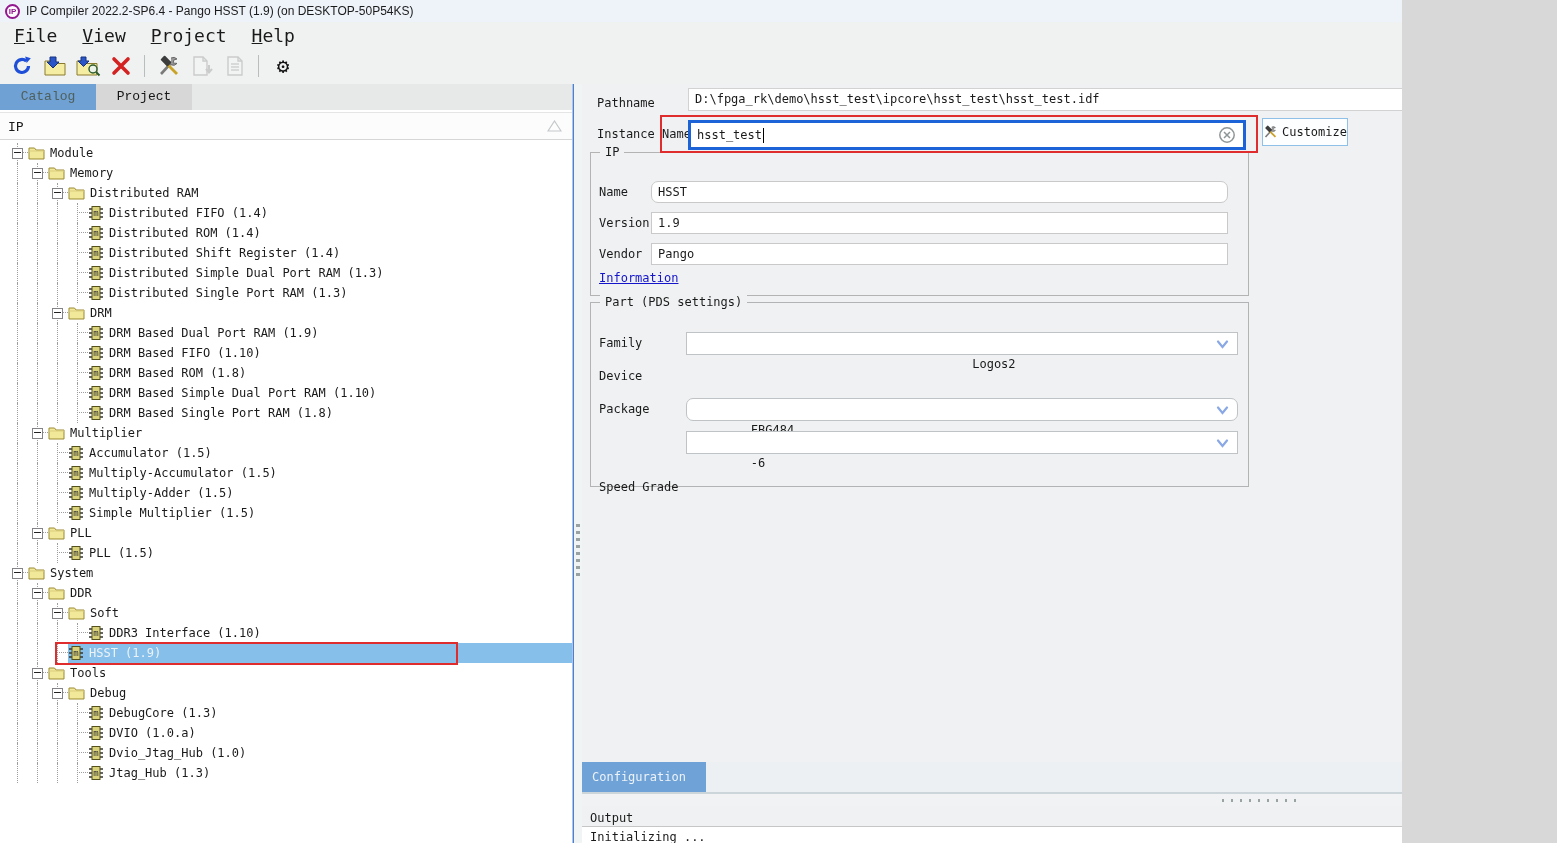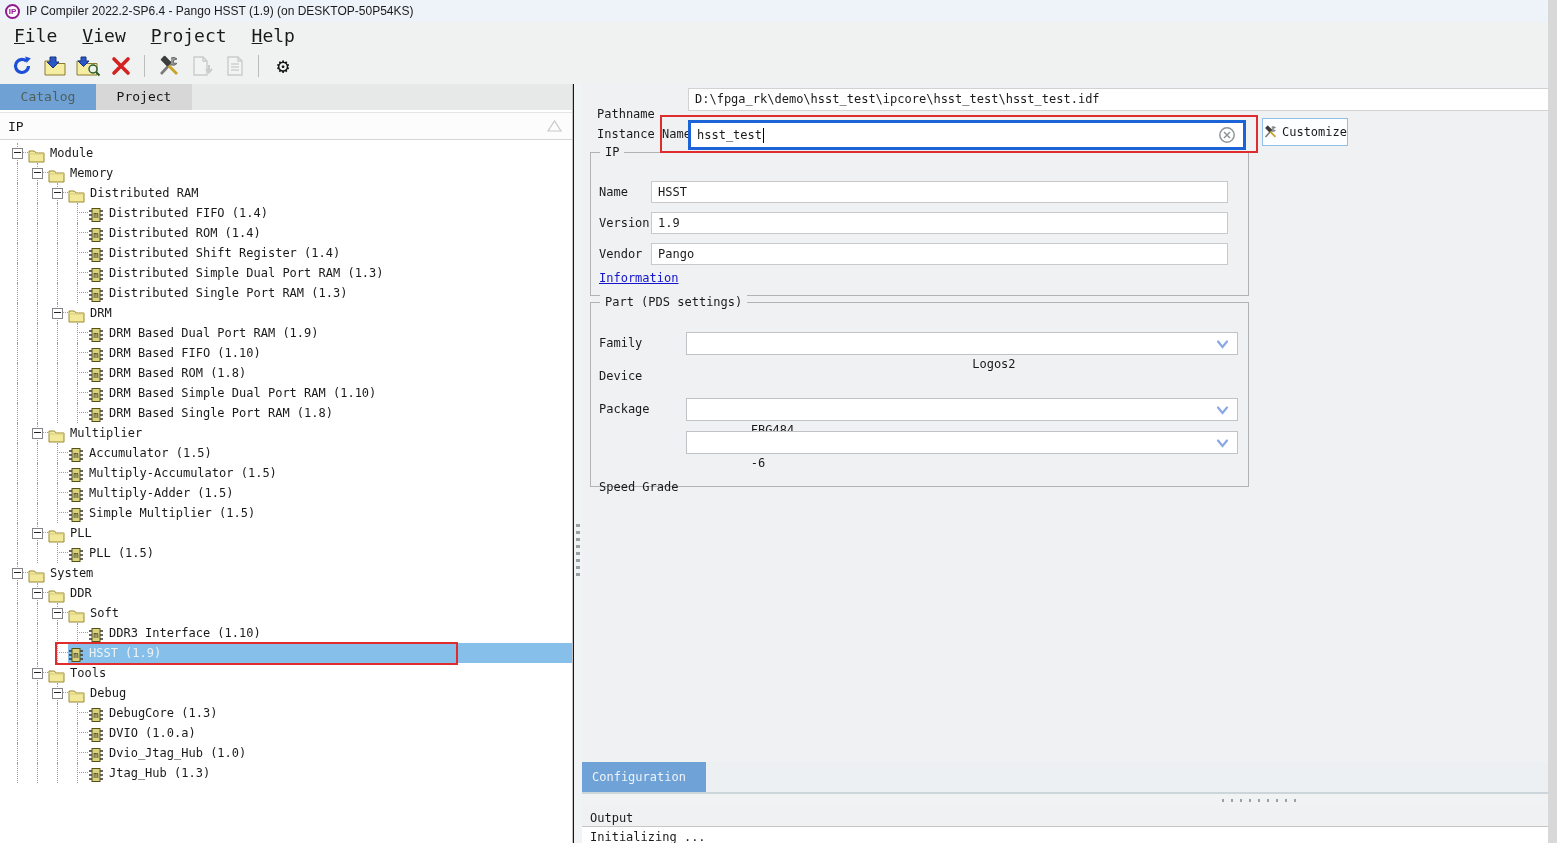--- a/index.html
+++ b/index.html
@@ -1,16 +1,16 @@
 <!DOCTYPE html>
 <html><head>
 <meta charset="utf-8">
 <style>
   html,body{margin:0;padding:0;background:#d8d8d8;}
-  .window{position:relative;width:1548px;height:843px;overflow:hidden;background:#0f172a;
+  .window{position:relative;width:1402px;height:843px;overflow:hidden;background:#3b82f6;
           font-family:"DejaVu Sans Mono","Liberation Mono",monospace;font-size:12px;color:#1a1a1a;}
 
   
   .titlebar{height:22px;background:#eef2f9;display:flex;align-items:center;padding-left:5px;
             font-family:"Liberation Sans",sans-serif;font-size:12px;color:#1b1b1b;}
   .app-logo{width:15px;height:15px;border:2px solid #93188f;border-radius:50%;background:#fdfbfd;
             color:#93188f;font-size:8px;font-weight:bold;display:flex;align-items:center;justify-content:center;
             box-sizing:border-box;margin-right:6px;font-family:"Liberation Sans",sans-serif;}
 
   
@@ -21,37 +21,37 @@
   
   .toolbar{height:36px;display:flex;align-items:center;background:#f0f2f1;padding-left:7px;}
   .tbtn{width:30px;height:28px;display:flex;align-items:center;justify-content:center;margin-right:3px;}
   .tbtn.disabled{opacity:.42;filter:grayscale(1);}
   .tsep{width:1px;height:22px;background:#b9bdbd;margin:0 9px 0 5px;}
   .gear-glyph{font-size:21px;line-height:21px;color:#141414;}
 
   
   .left-panel{position:absolute;left:0;top:84px;width:573px;height:759px;background:#fff;
               border-right:1px solid #c2c2c2;box-sizing:border-box;}
-  .tabbar{height:26px;background:#e7e9e8;display:flex;}
+  .tabbar{height:26px;background:#e7e9e8;display:flex;font-family:Liberation Mono, monospace;}
   .tab{width:96px;text-align:center;line-height:26px;font-size:13px;cursor:default;}
   .tab.active{background:#6fa1d5;color:#4f605c;}
   .tab.inactive{background:#d7d7d7;color:#141414;}
   .tree-header{margin-top:2px;height:26px;border-top:1px solid #e5e5e5;border-bottom:1px solid #d6d6d6;
                background:#fcfcfc;display:flex;align-items:center;justify-content:space-between;
                padding:0 10px 0 8px;font-size:13px;}
   .tree{position:absolute;left:0;top:56px;right:0;bottom:0;overflow:hidden;padding-top:3px;}
 
   .trow{position:relative;display:flex;align-items:center;height:20px;padding-left:8px;background:#fff;}
   .tcell{flex:0 0 20px;width:20px;height:20px;position:relative;}
   .tcell.v::before{content:"";position:absolute;left:9px;top:0;height:20px;border-left:1px dotted #9d9d9d;}
   .tcell.h::after{content:"";position:absolute;top:9px;left:9px;width:11px;border-top:1px dotted #9d9d9d;}
   .expander{position:absolute;left:4px;top:5px;width:9px;height:9px;border:1px solid #848488;background:#fff;
             box-sizing:content-box;z-index:2;}
   .expander::after{content:"";position:absolute;left:1px;right:1px;top:3px;border-top:1px solid #222;}
-  .trow-content{flex:1 1 auto;display:flex;align-items:flex-end;gap:5px;height:20px;}
+  .trow-content{flex:1 1 auto;display:flex;align-items:center;gap:5px;height:20px;}
   .ticon{display:flex;align-items:center;}
   .tlabel{white-space:pre;line-height:20px;}
   .trow.selected .trow-content{background:#86c0ea;}
   .trow.selected .tlabel{color:#eef2f5;}
   .annot-row{position:absolute;left:55px;top:-1px;width:403px;height:23px;border:2px solid #df2c2c;
              box-sizing:border-box;pointer-events:none;z-index:3;}
 
   
   .vsplit{position:absolute;left:574px;top:84px;width:8px;height:759px;background:#f0f4f4;}
   .vsplit .handle{position:absolute;left:2px;top:440px;width:4px;height:54px;
@@ -674,21 +674,21 @@
         </div>
       </div>
   </div>
 
   <div class="vsplit">
     <div class="handle"></div>
   </div>
 
   <div class="main-panel">
 
-    <span class="flabel" style="left:15px;top:22px;">Pathname</span>
+    <span class="flabel" style="left:15px;top:11px;">Pathname</span>
     <div class="pathname-field">D:\fpga_rk\demo\hsst_test\ipcore\hsst_test\hsst_test.idf</div>
 
     <div class="annot-instance"></div>
     <span class="flabel" style="left:15px;top:42px;">Instance Name</span>
     <div class="instance-field">
       <span>hsst_test</span>
       <span class="caret"></span>
       <span class="clear-btn">
         <svg width="18" height="18" viewBox="0 0 18 18">
           <circle cx="9" cy="9" r="7.2" fill="none" stroke="#8f9698" stroke-width="1.5"></circle>
@@ -703,21 +703,21 @@
         <path d="M14 3 a5 5 0 0 1 6 1 l-3.2 1 -0.6 3 3.8 0.4 a5 5 0 0 1-6 1.4" fill="#9a9a9a" stroke="#555" stroke-width=".8"></path>
         <path d="M20 19 L9 8" stroke="#c9a22a" stroke-width="2.8"></path>
         <rect x="4" y="3" width="10" height="6" rx="1" transform="rotate(45 9 6)" fill="#3c3c3c"></rect>
       </svg>
       <span>Customize</span>
     </div>
 
     <div class="groupbox" style="left:8px;top:68px;width:657px;height:142px;">
       <span class="legend">IP</span>
       <span class="flabel" style="left:8px;top:31px;">Name</span>
-      <div class="ro-field" style="left:60px;top:28px;width:577px;">HSST</div>
+      <div class="ro-field" style="left:60px;top:28px;width:577px;border-radius:7px;">HSST</div>
       <span class="flabel" style="left:8px;top:62px;">Version</span>
       <div class="ro-field" style="left:60px;top:59px;width:577px;">1.9</div>
       <span class="flabel" style="left:8px;top:93px;">Vendor</span>
       <div class="ro-field" style="left:60px;top:90px;width:577px;">Pango</div>
       <span class="info-link" style="left:8px;top:118px;">Information</span>
     </div>
 
     <div class="groupbox" style="left:8px;top:218px;width:657px;height:183px;">
       <span class="legend">Part (PDS settings)</span>
 
@@ -725,21 +725,21 @@
       <div class="combo" style="left:95px;top:29px;width:552px;text-align:center;">
         <span>Logos2</span>
         <svg class="chev" width="13" height="9" viewBox="0 0 13 9">
           <path d="M2 1.5 L6.5 7 L11 1.5" fill="none" stroke="#8aa8e6" stroke-width="2.2" stroke-linecap="round"></path>
         </svg>
       </div>
 
       <span class="flabel" style="left:8px;top:65px;">Device</span>
 
       <span class="flabel" style="left:8px;top:98px;">Package</span>
-      <div class="combo" style="left:95px;top:95px;width:552px;">
+      <div class="combo" style="left:95px;top:95px;width:552px;border-radius:7px;">
         <span>FBG484</span>
         <svg class="chev" width="13" height="9" viewBox="0 0 13 9">
           <path d="M2 1.5 L6.5 7 L11 1.5" fill="none" stroke="#8aa8e6" stroke-width="2.2" stroke-linecap="round"></path>
         </svg>
       </div>
 
       <span class="flabel" style="left:8px;top:131px;margin-top:45px;">Speed Grade</span>
       <div class="combo" style="left:95px;top:128px;width:552px;">
         <span>-6</span>
         <svg class="chev" width="13" height="9" viewBox="0 0 13 9">

